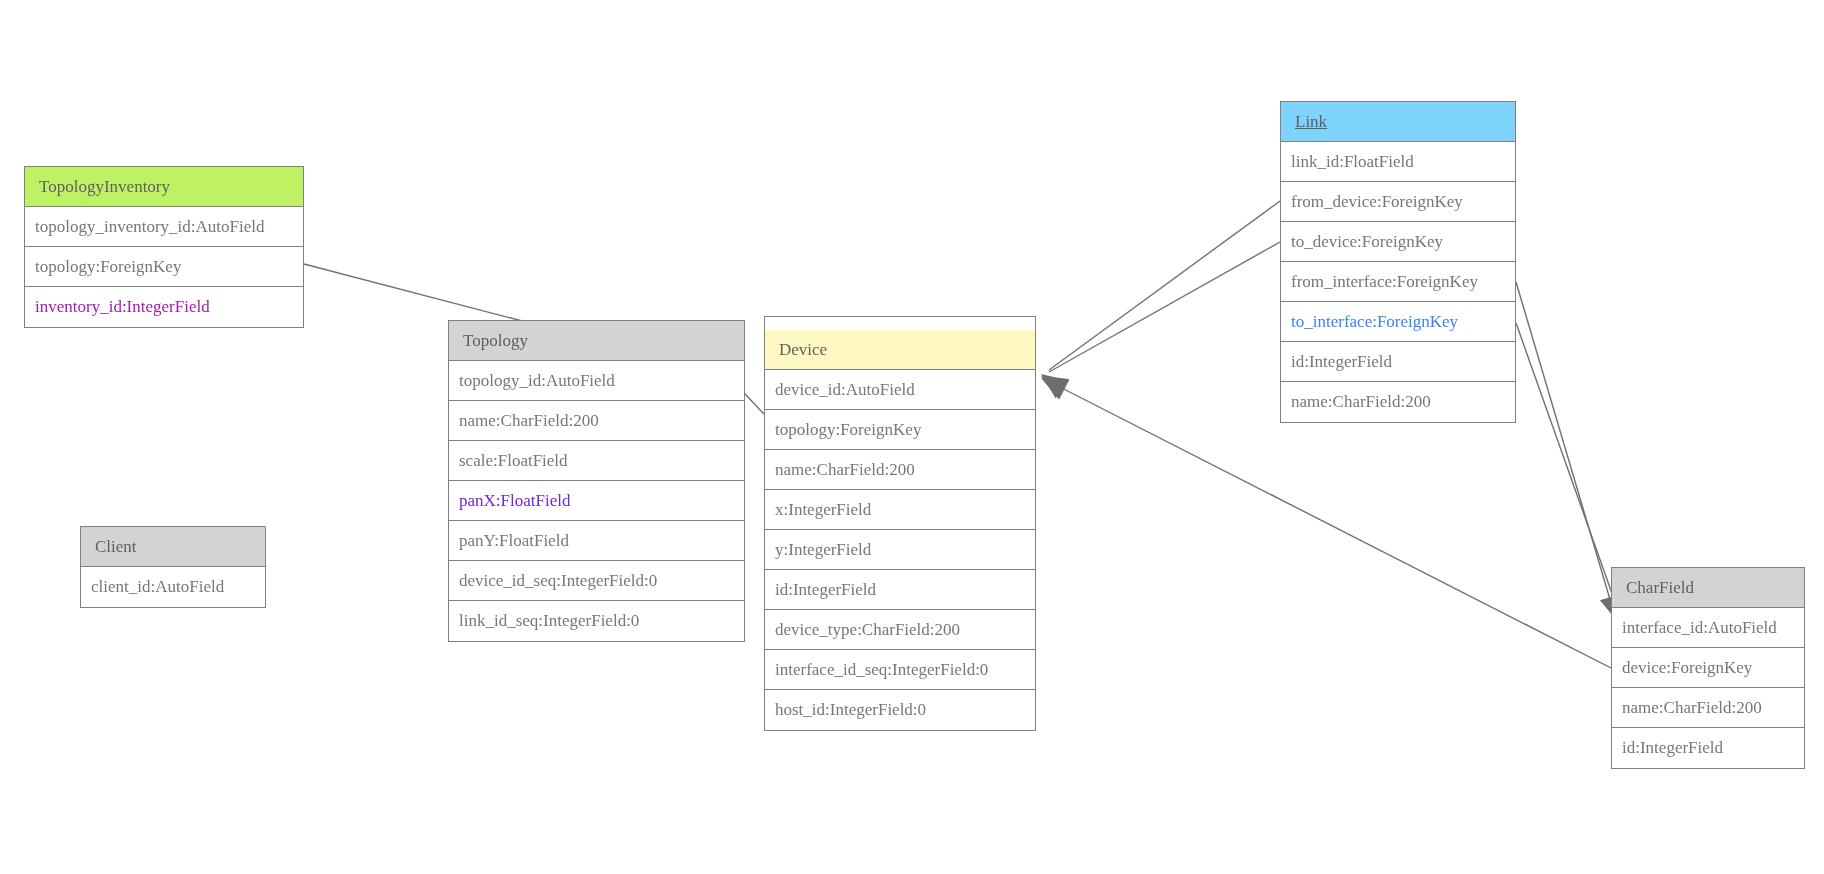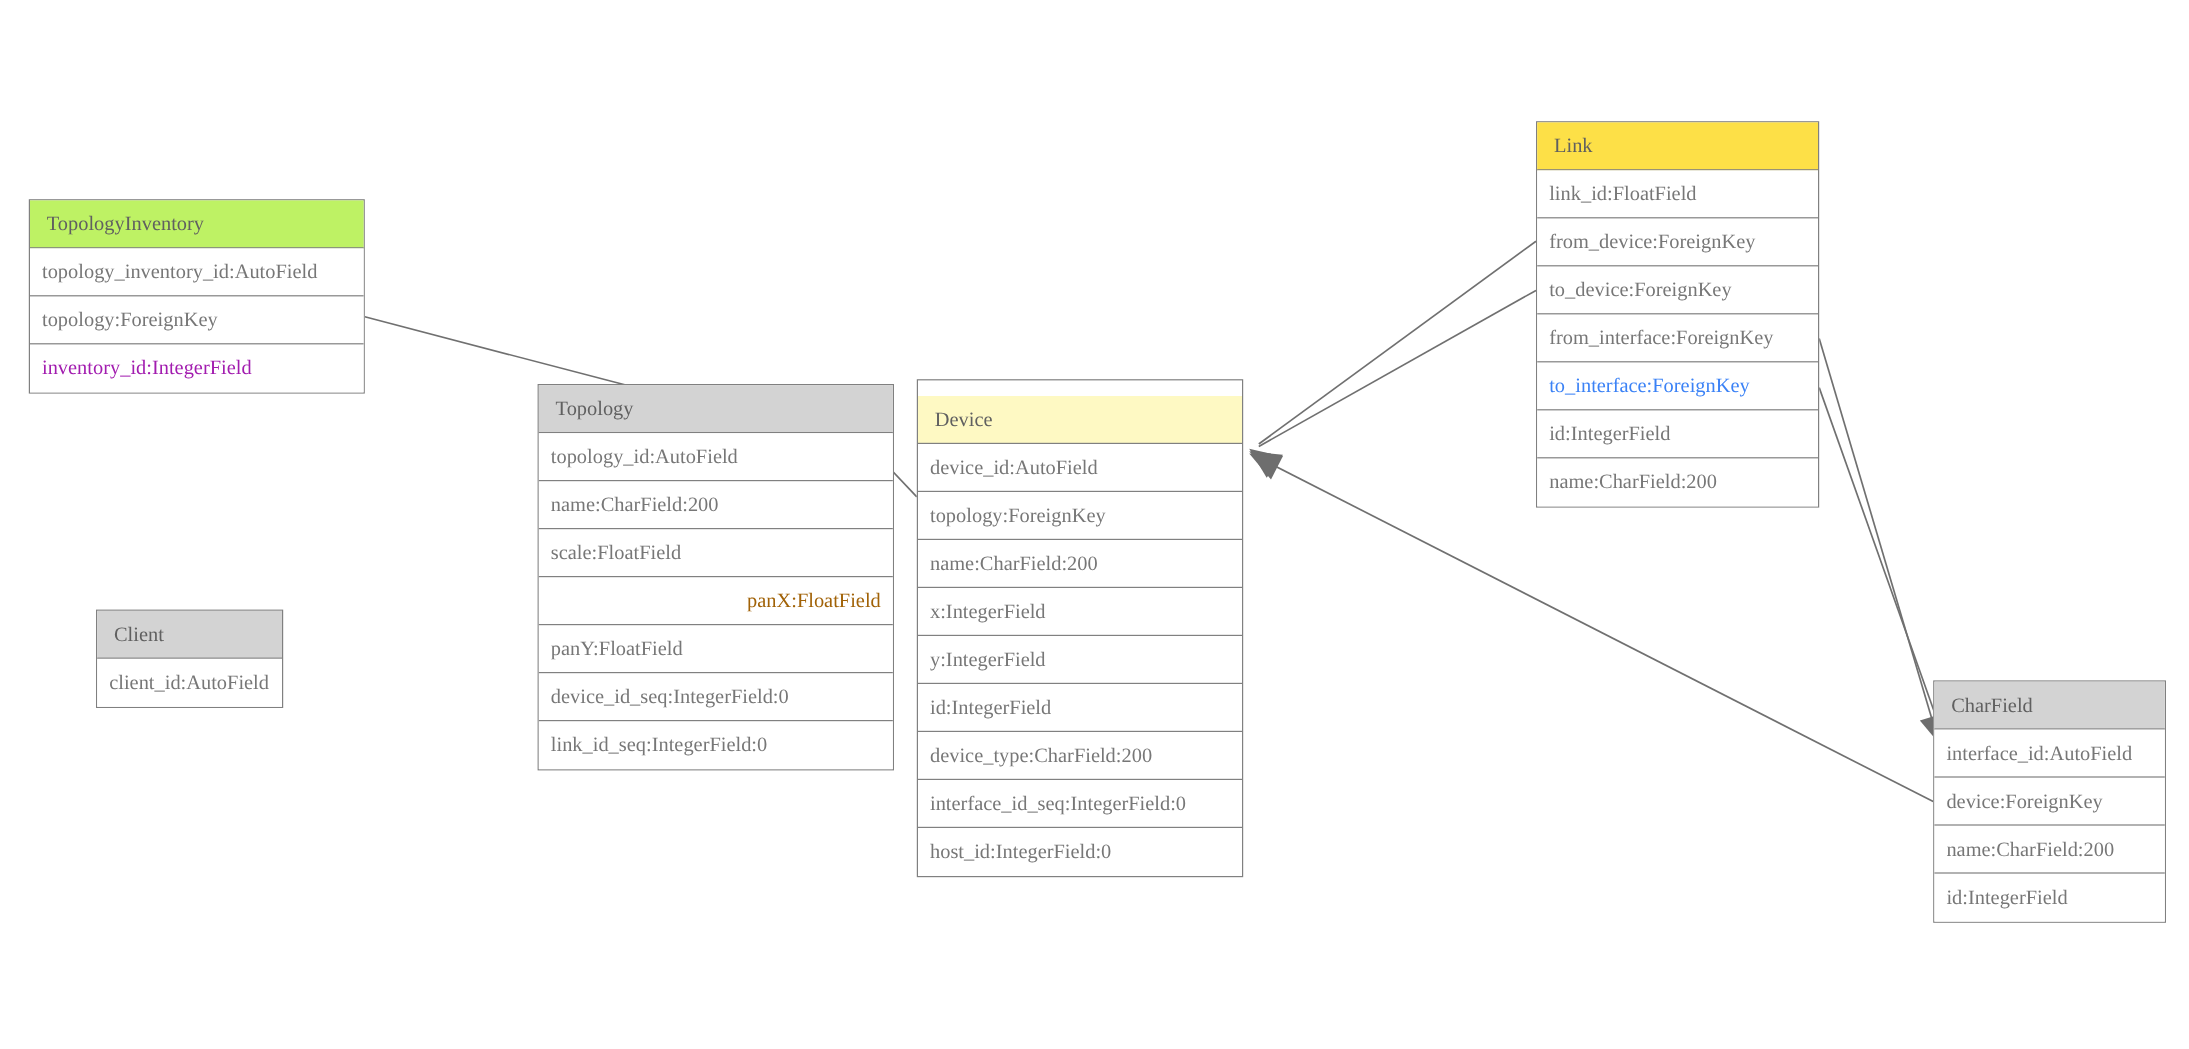--- a/index.html
+++ b/index.html
@@ -99,54 +99,54 @@
 
   <div id="entity-layer">
       <div class="entity" style="left: 24px; top: 166px; width: 280px; border-color: rgb(128, 128, 128);">
         <div class="entity-title" style="background: #bef264; color: rgb(96, 96, 96); border-bottom-color: rgb(128, 128, 128);">TopologyInventory</div>
         <div class="entity-fields">
           <div class="field-row" style="color: rgb(119, 119, 119); border-bottom-color: rgb(128, 128, 128);">topology_inventory_id:AutoField</div>
           <div class="field-row" style="color: rgb(119, 119, 119); border-bottom-color: rgb(128, 128, 128);">topology:ForeignKey</div>
           <div class="field-row" style="color: #a21caf; border-bottom-color: rgb(128, 128, 128);">inventory_id:IntegerField</div>
         </div>
       </div>
-      <div class="entity" style="left: 80px; top: 508px; width: 156px; border-color: rgb(128, 128, 128);">
+      <div class="entity" style="left: 80px; top: 526px; width: 186px; border-color: rgb(128, 128, 128);">
         <div class="entity-title" style="background: rgb(211, 211, 211); color: rgb(96, 96, 96); border-bottom-color: rgb(128, 128, 128);">Client</div>
         <div class="entity-fields">
           <div class="field-row" style="color: rgb(119, 119, 119); border-bottom-color: rgb(128, 128, 128);">client_id:AutoField</div>
         </div>
       </div>
       <div class="entity" style="left: 448px; top: 320px; width: 297px; border-color: rgb(128, 128, 128);">
         <div class="entity-title" style="background: rgb(211, 211, 211); color: rgb(96, 96, 96); border-bottom-color: rgb(128, 128, 128);">Topology</div>
         <div class="entity-fields">
           <div class="field-row" style="color: rgb(119, 119, 119); border-bottom-color: rgb(128, 128, 128);">topology_id:AutoField</div>
           <div class="field-row" style="color: rgb(119, 119, 119); border-bottom-color: rgb(128, 128, 128);">name:CharField:200</div>
           <div class="field-row" style="color: rgb(119, 119, 119); border-bottom-color: rgb(128, 128, 128);">scale:FloatField</div>
-          <div class="field-row" style="color: #a16207; border-bottom-color: rgb(128, 128, 128); text-align: right;">panX:FloatField</div>
+          <div class="field-row" style="color: #6d28d9; border-bottom-color: rgb(128, 128, 128);">panX:FloatField</div>
           <div class="field-row" style="color: rgb(119, 119, 119); border-bottom-color: rgb(128, 128, 128);">panY:FloatField</div>
           <div class="field-row" style="color: rgb(119, 119, 119); border-bottom-color: rgb(128, 128, 128);">device_id_seq:IntegerField:0</div>
           <div class="field-row" style="color: rgb(119, 119, 119); border-bottom-color: rgb(128, 128, 128);">link_id_seq:IntegerField:0</div>
         </div>
       </div>
       <div class="entity" style="left: 764px; top: 316px; width: 272px; border-color: rgb(128, 128, 128);">
         <div class="entity-title" style="background: #fef9c3; color: rgb(96, 96, 96); border-bottom-color: rgb(128, 128, 128); margin-top: 13px;">Device</div>
         <div class="entity-fields">
           <div class="field-row" style="color: rgb(119, 119, 119); border-bottom-color: rgb(128, 128, 128);">device_id:AutoField</div>
           <div class="field-row" style="color: rgb(119, 119, 119); border-bottom-color: rgb(128, 128, 128);">topology:ForeignKey</div>
           <div class="field-row" style="color: rgb(119, 119, 119); border-bottom-color: rgb(128, 128, 128);">name:CharField:200</div>
           <div class="field-row" style="color: rgb(119, 119, 119); border-bottom-color: rgb(128, 128, 128);">x:IntegerField</div>
           <div class="field-row" style="color: rgb(119, 119, 119); border-bottom-color: rgb(128, 128, 128);">y:IntegerField</div>
           <div class="field-row" style="color: rgb(119, 119, 119); border-bottom-color: rgb(128, 128, 128);">id:IntegerField</div>
           <div class="field-row" style="color: rgb(119, 119, 119); border-bottom-color: rgb(128, 128, 128);">device_type:CharField:200</div>
           <div class="field-row" style="color: rgb(119, 119, 119); border-bottom-color: rgb(128, 128, 128);">interface_id_seq:IntegerField:0</div>
           <div class="field-row" style="color: rgb(119, 119, 119); border-bottom-color: rgb(128, 128, 128);">host_id:IntegerField:0</div>
         </div>
       </div>
       <div class="entity" style="left: 1280px; top: 101px; width: 236px; border-color: rgb(128, 128, 128);">
-        <div class="entity-title" style="background: #fde047; color: rgb(96, 96, 96); border-bottom-color: rgb(128, 128, 128);">Link</div>
+        <div class="entity-title" style="background: #7dd3fc; color: rgb(96, 96, 96); border-bottom-color: rgb(128, 128, 128); text-decoration: underline;">Link</div>
         <div class="entity-fields">
           <div class="field-row" style="color: rgb(119, 119, 119); border-bottom-color: rgb(128, 128, 128);">link_id:FloatField</div>
           <div class="field-row" style="color: rgb(119, 119, 119); border-bottom-color: rgb(128, 128, 128);">from_device:ForeignKey</div>
           <div class="field-row" style="color: rgb(119, 119, 119); border-bottom-color: rgb(128, 128, 128);">to_device:ForeignKey</div>
           <div class="field-row" style="color: rgb(119, 119, 119); border-bottom-color: rgb(128, 128, 128);">from_interface:ForeignKey</div>
           <div class="field-row" style="color: #3b82f6; border-bottom-color: rgb(128, 128, 128);">to_interface:ForeignKey</div>
           <div class="field-row" style="color: rgb(119, 119, 119); border-bottom-color: rgb(128, 128, 128);">id:IntegerField</div>
           <div class="field-row" style="color: rgb(119, 119, 119); border-bottom-color: rgb(128, 128, 128);">name:CharField:200</div>
         </div>
       </div>

